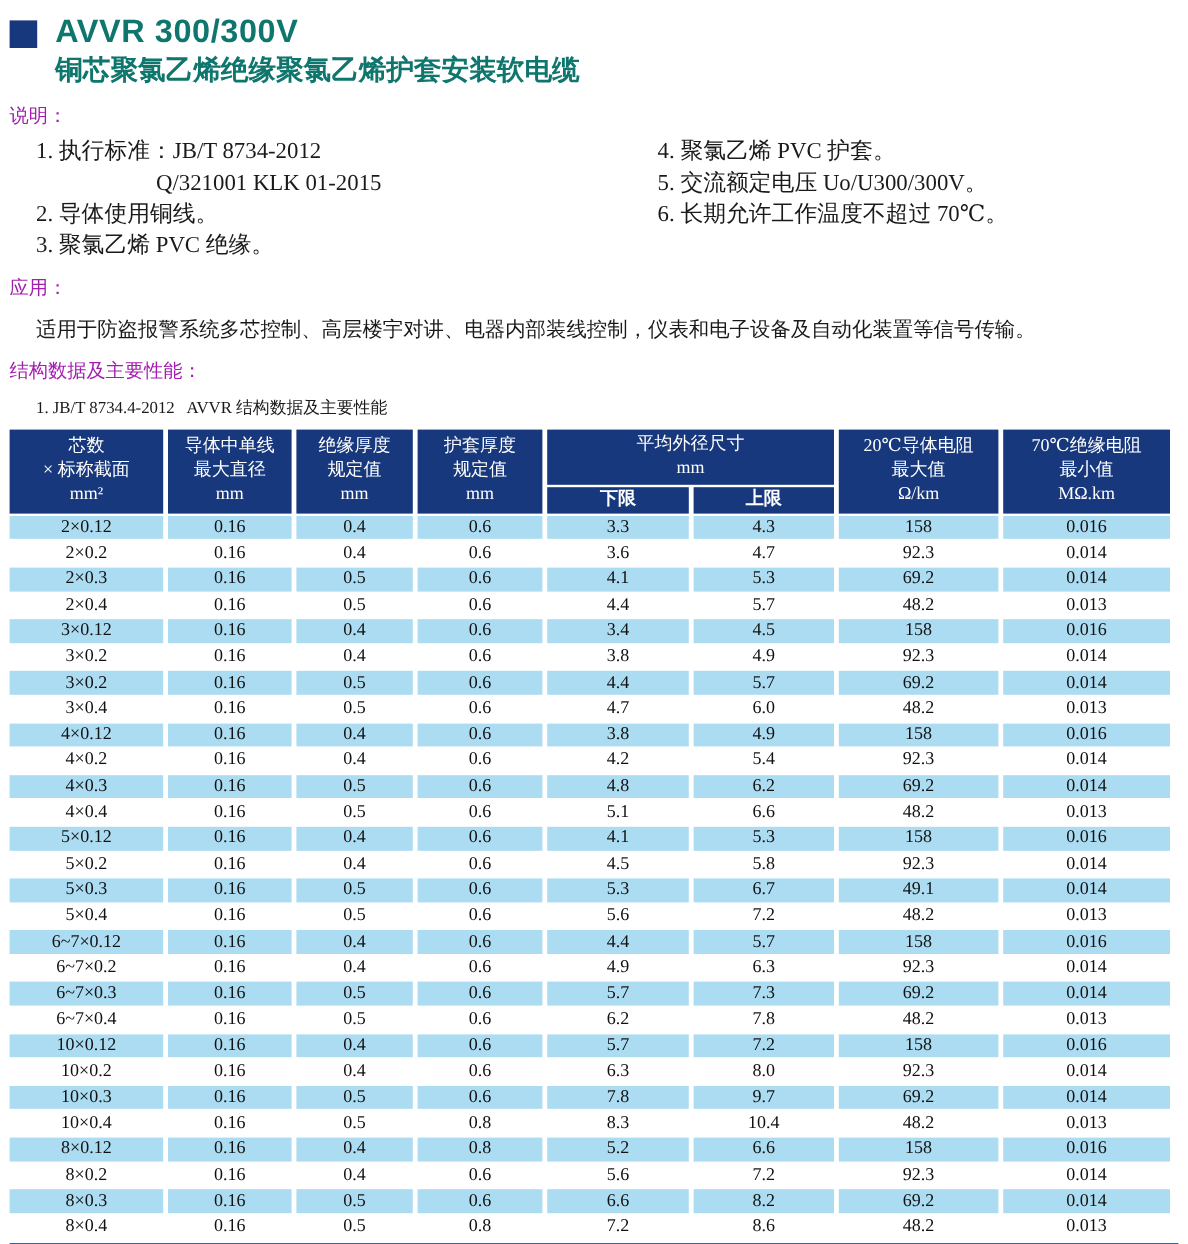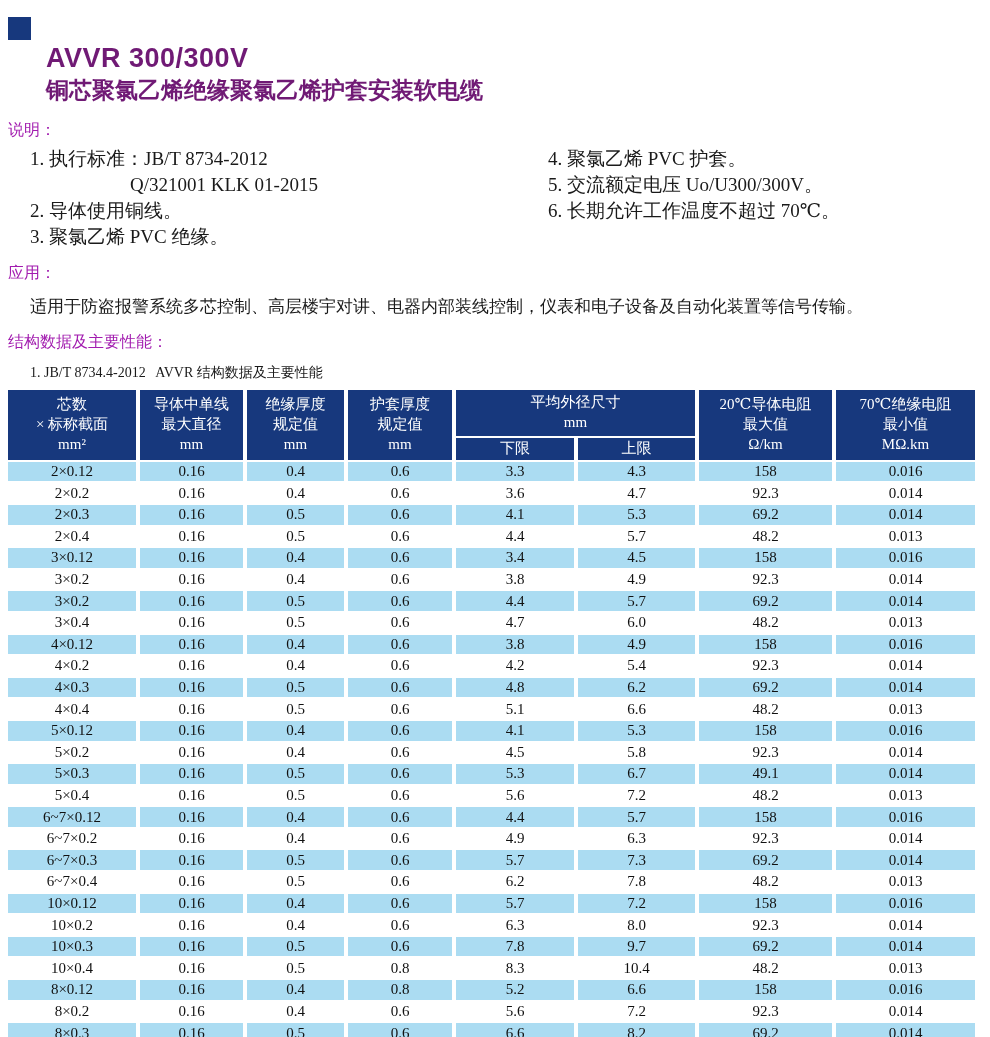--- a/index.html
+++ b/index.html
@@ -3,21 +3,21 @@
 <meta charset="utf-8">
 <style>
   html,body { margin:0; padding:0; }
   body {
     width:990px; height:1037px; background:#ffffff; overflow:hidden;
     font-family:"Liberation Serif","DejaVu Serif",serif; color:#1a1a1a;
   }
   
   .title-block { display:flex; align-items:flex-start; padding:10px 0 0 8px; }
   .title-square { width:23px; height:23px; background:#17387d; margin-top:7px; flex:0 0 auto; }
-  .title-text { margin-left:15px; color:#701a75; font-family:"Liberation Sans","DejaVu Sans",sans-serif; font-weight:bold;margin-top:32px; }
+  .title-text { margin-left:15px; color:#0f766e; font-family:"Liberation Sans","DejaVu Sans",sans-serif; font-weight:bold; }
   .title-code { font-size:27px; line-height:32px; letter-spacing:0.5px; }
   .title-sub  { font-size:23px; line-height:33px; }
   
   .section-heading {
     color:#a21caf; font-size:16px; font-weight:normal;
     margin:9px 0 0 8px; line-height:28px;
   }
   
   .desc-columns { display:flex; margin-left:30px; margin-top:2px; }
   .desc-left { width:518px; flex:0 0 auto; }
@@ -32,21 +32,21 @@
   table.spec {
     border-collapse:separate; border-spacing:4px 2px;
     margin:3px 0 0 4px; width:975px; table-layout:fixed;
   }
   table.spec th {
     background:#17387d; color:#ffffff; font-weight:normal; font-size:15px;
     text-align:center; vertical-align:middle; white-space:pre-line;
     line-height:1.32; padding:1px 0;
   }
   thead tr.main th { height:44px; }
-  thead tr.sub  th { height:19px; }
+  thead tr.sub  th { height:19px;font-weight:bold; }
   table.spec td {
     text-align:center; font-size:15px; height:19.6px; line-height:19px; padding:0;
     color:#111111;
   }
   tr.blue td { background:#abdcf2; }
   .bottom-rule { height:3px; background:#17387d; width:974px; margin:2px 0 0 8px; }
 </style>
 </head>
 <body>
 

